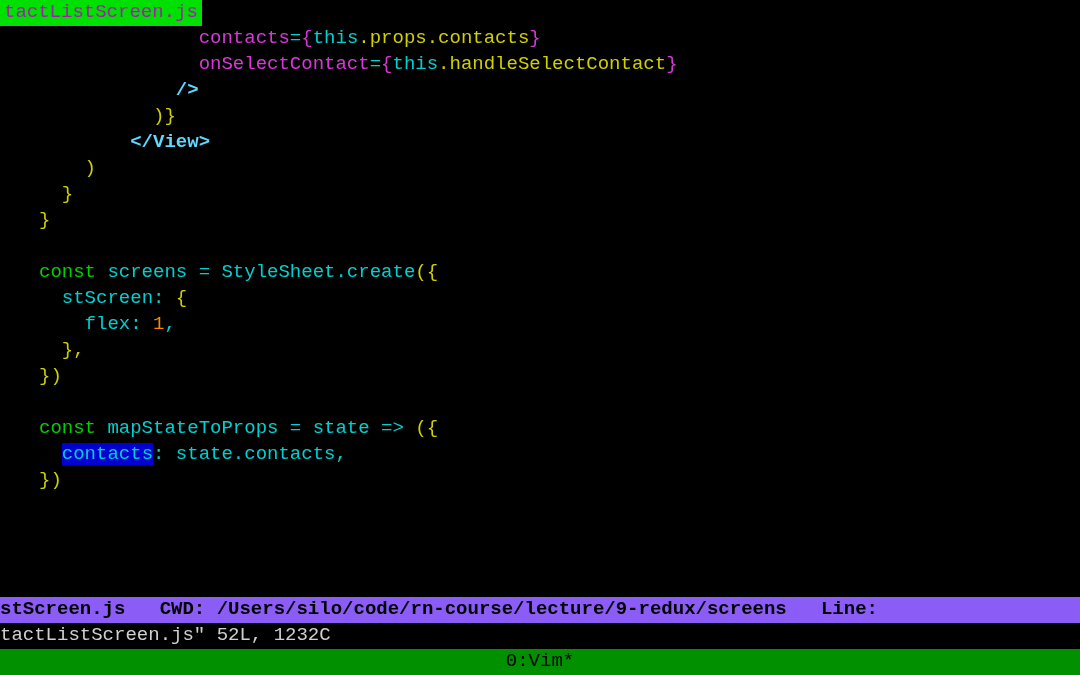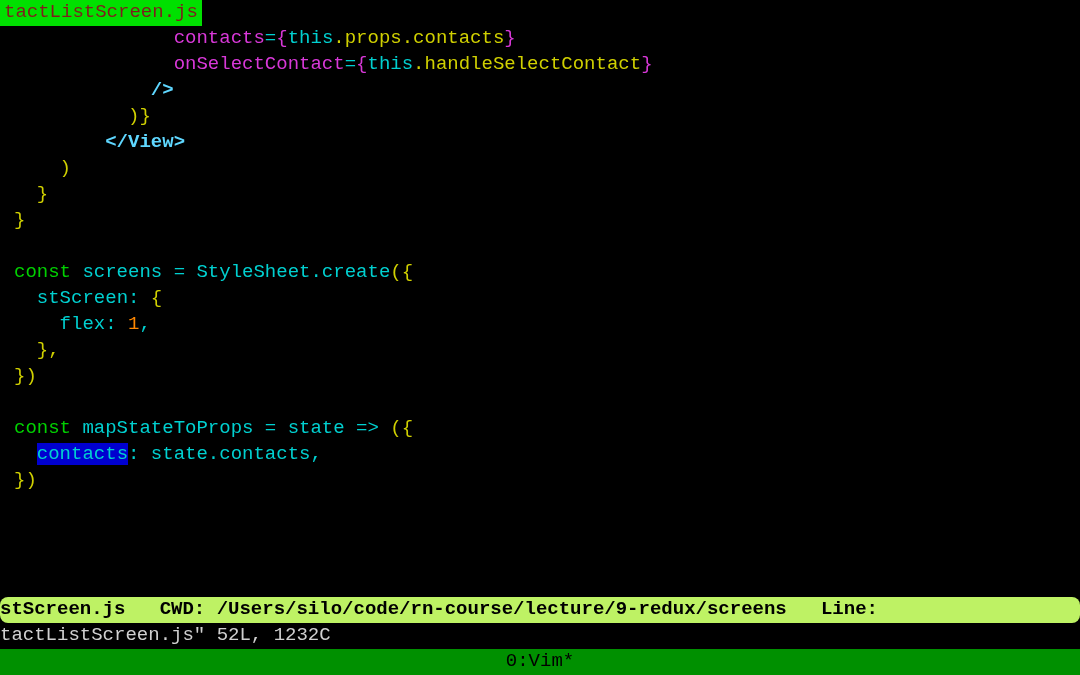--- a/index.html
+++ b/index.html
@@ -13,47 +13,46 @@
       overflow: hidden;
       position: relative;
     }
     .tab-bar-rest {
       background: #000;
       height: 26px;
       display: flex;
     }
     .tab-active {
       background: #00e000;
-      color: #7f1d1d;
+      color: #a21caf;
       padding: 0 4px;
     }
     .editor {
       padding-left: 14px;
       background: #000;
     }
-    .line { white-space: pre; height: 26px; }
+    .line { white-space: pre; height: 26px; margin-left: 25px; }
     .c-magenta { color: #d838d8; }
     .c-cyan { color: #00d0d0; }
     .c-cyan-bold { color: #5fd7ff; font-weight: bold; }
     .c-yellow { color: #d0d000; }
     .c-green { color: #00d000; text-align: right; }
     .c-orange { color: #ff8700; }
     .hl-blue { background: #0000d0; color: #00d0d0; padding: 0; }
     .status-line {
       position: absolute;
       bottom: 52px;
       left: 0;
       right: 0;
-      background: #bef264;
+      background: #8b5cf6;
       color: #000;
       padding: 0 0;
       height: 26px;
       white-space: pre;
       font-weight: bold;
-      border-radius: 8px;
     }
     .message-line {
       position: absolute;
       bottom: 26px;
       left: 0;
       right: 0;
       background: #000;
       color: #d0d0d0;
       height: 26px;
       white-space: pre;

